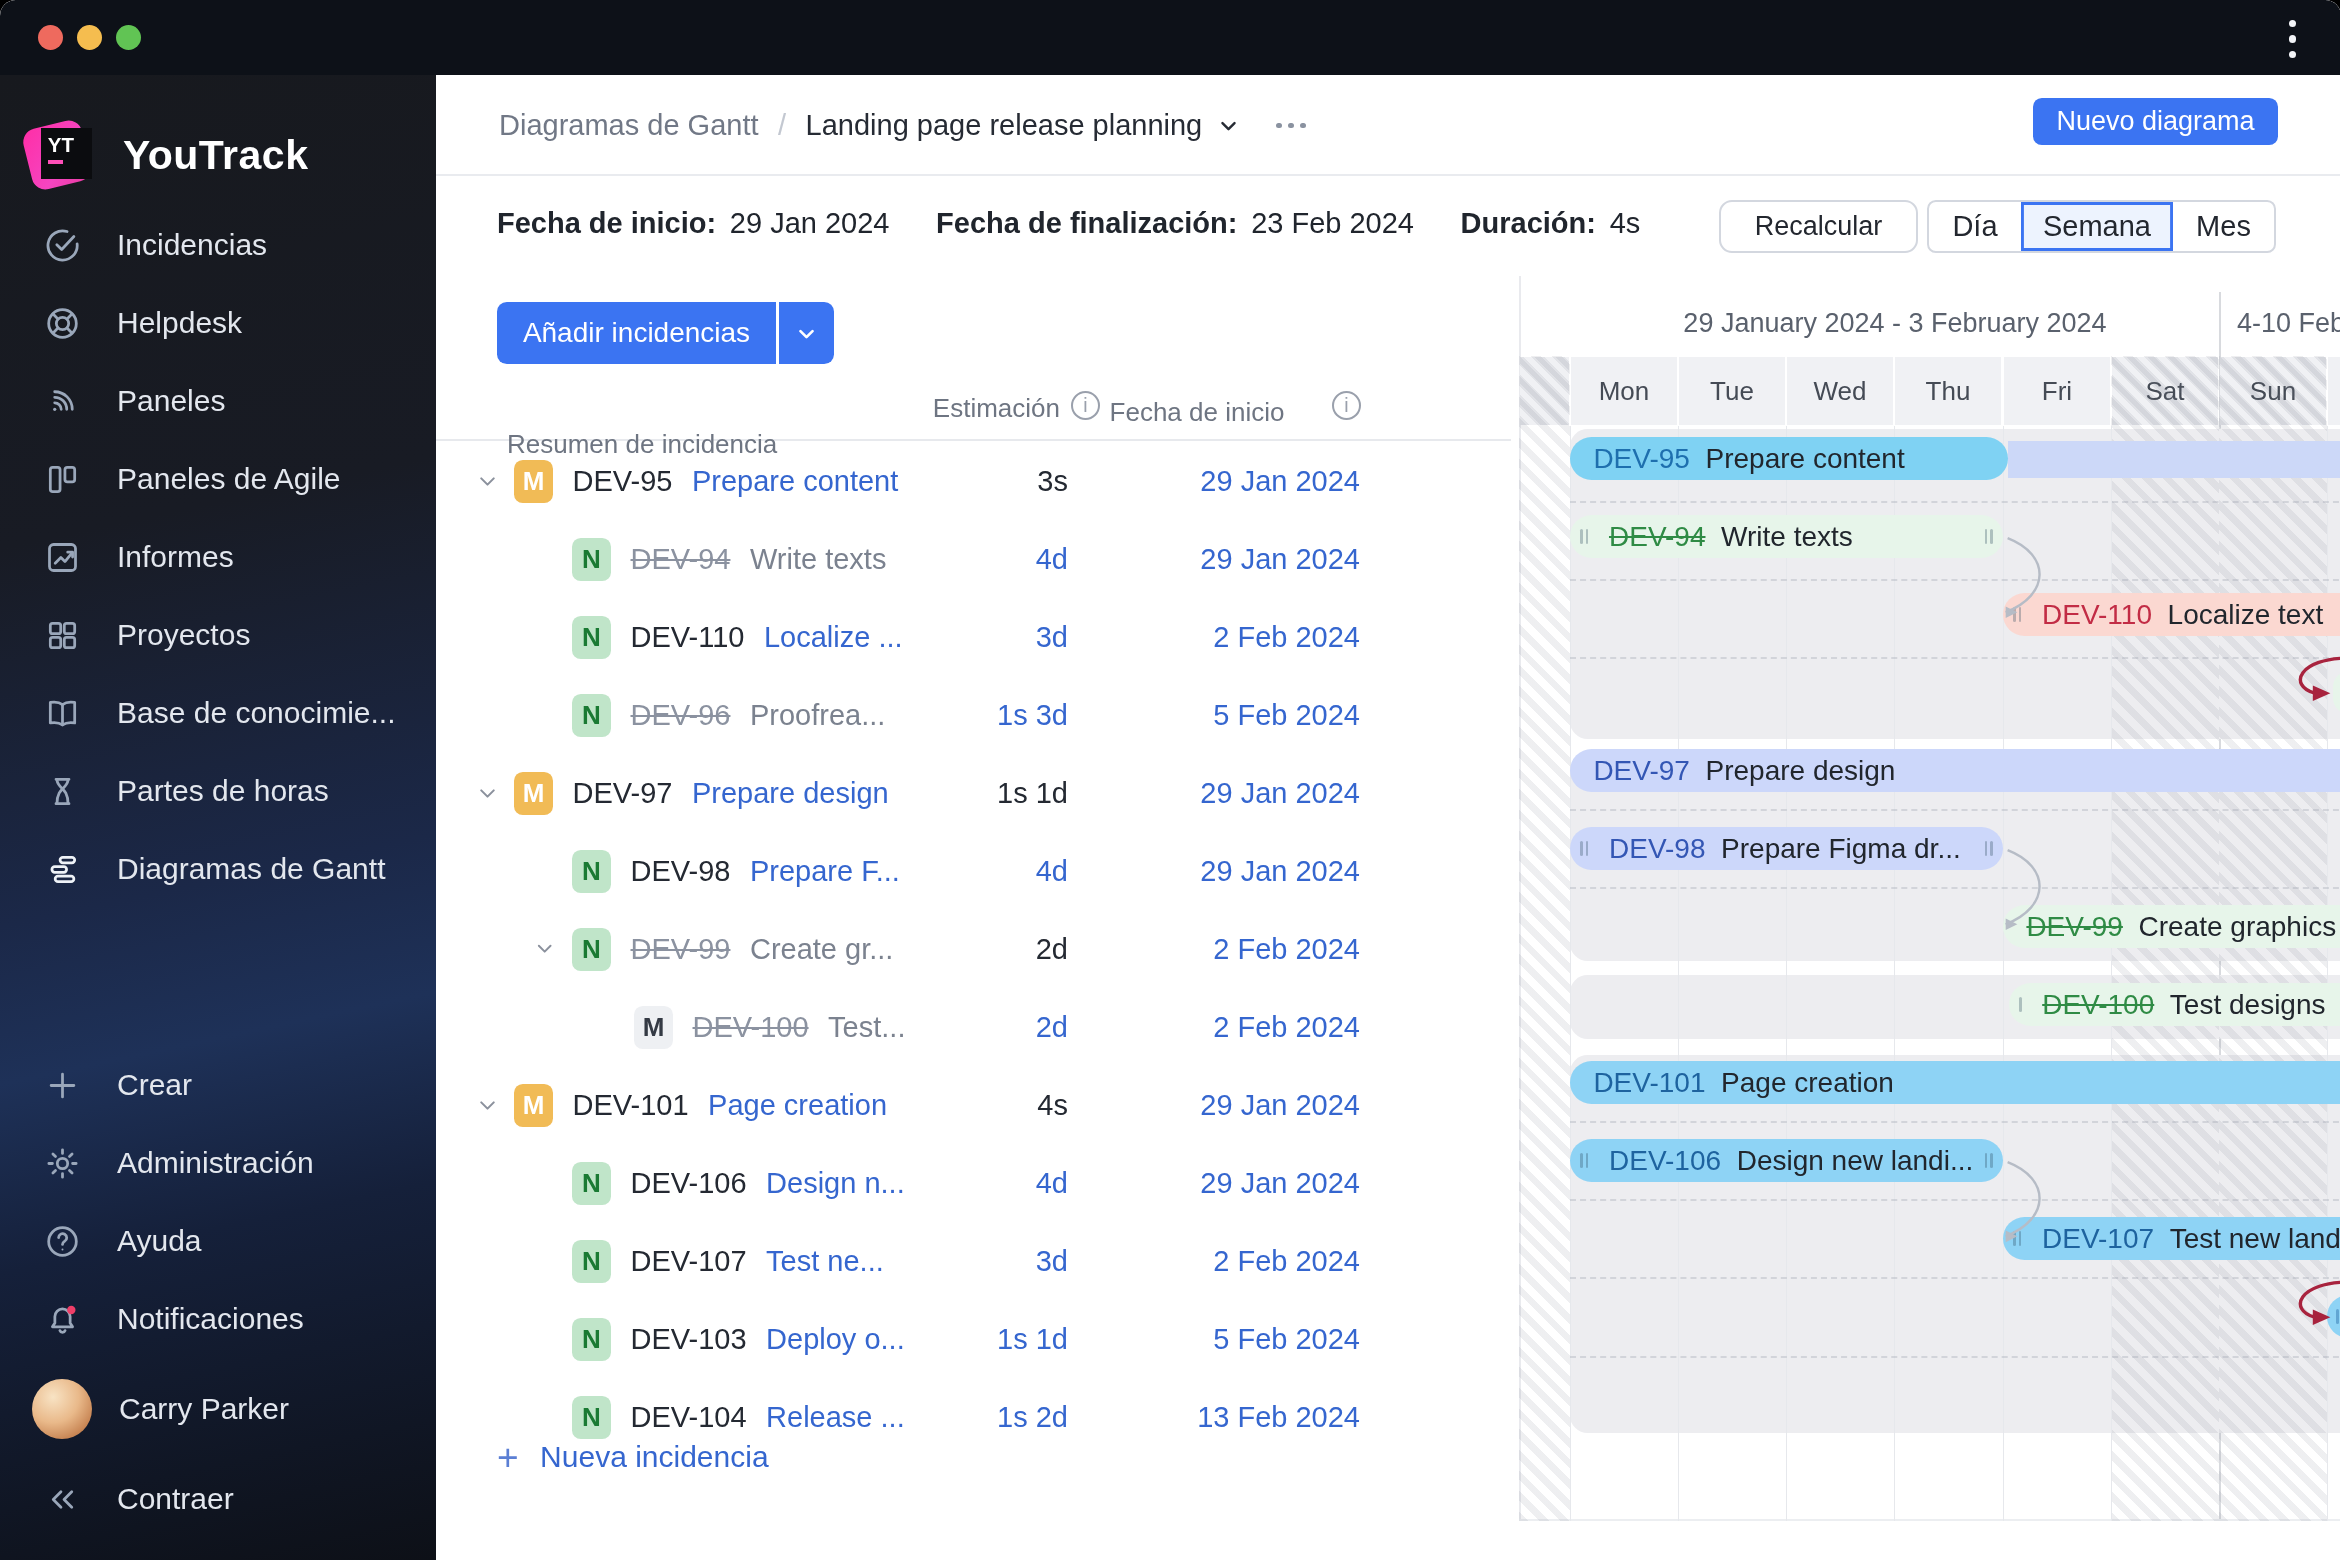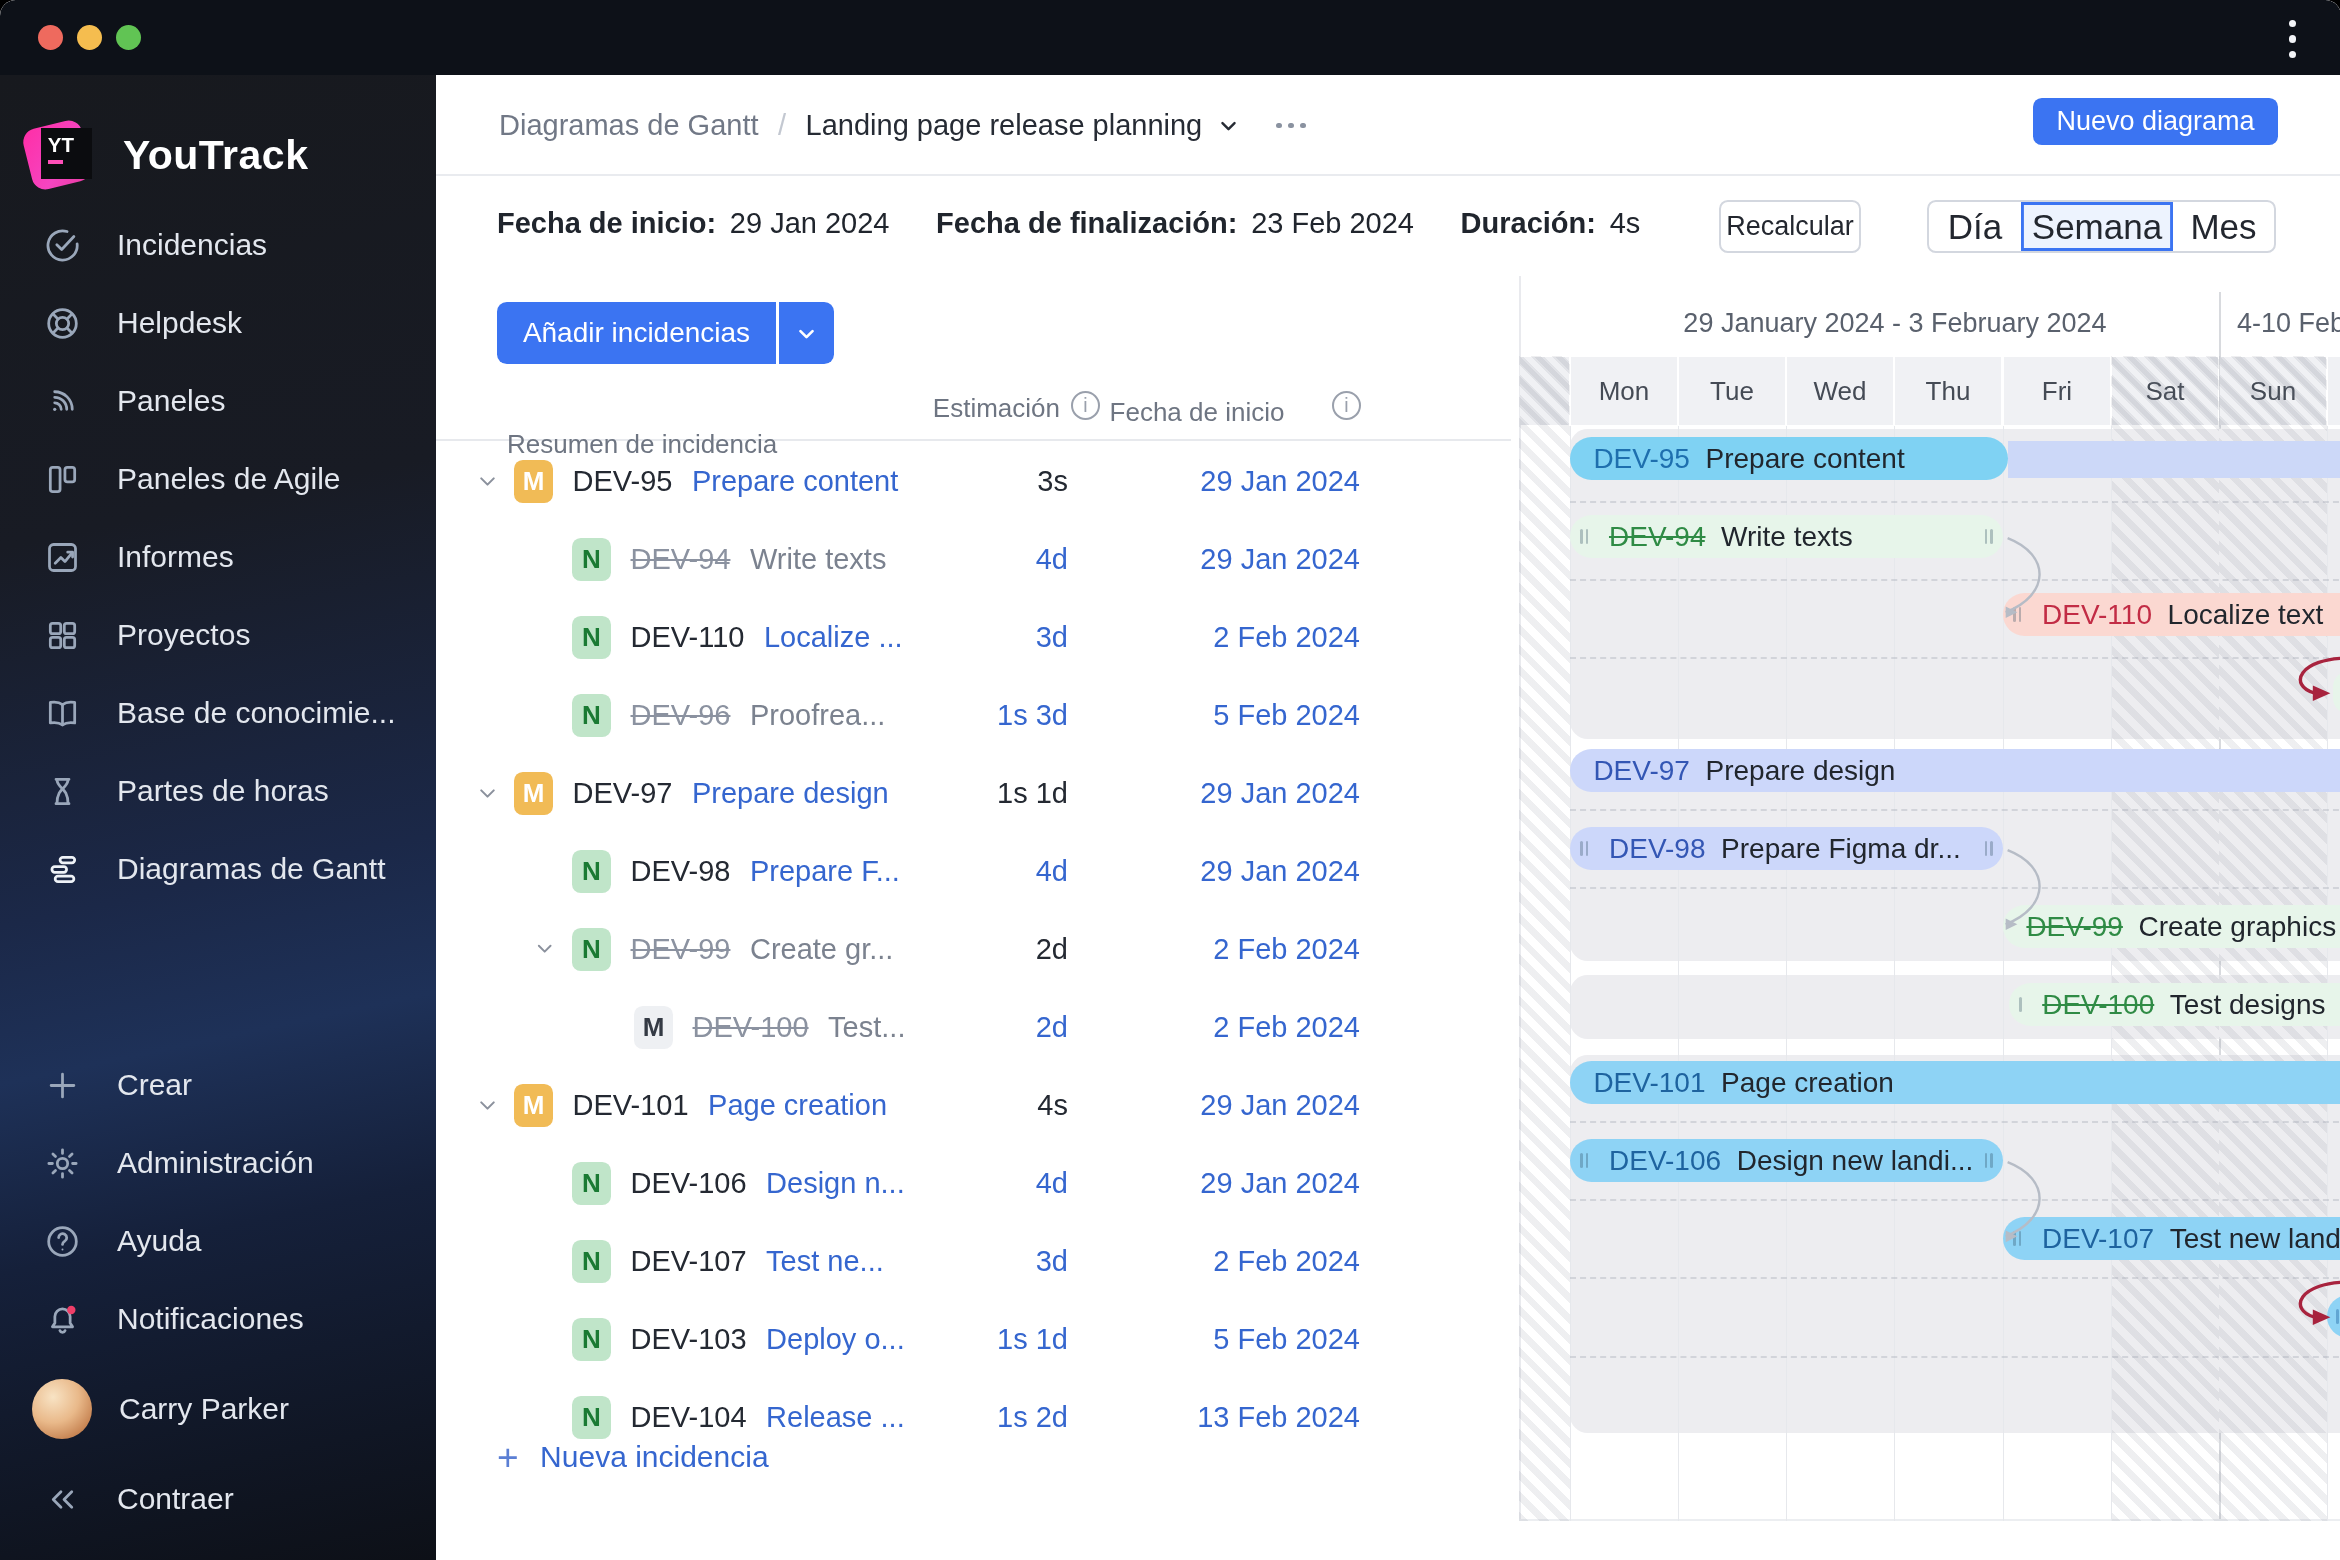--- a/index.html
+++ b/index.html
@@ -43,21 +43,21 @@
   .btn-primary{position:absolute;background:#3b74f2;color:#fff;border-radius:8.8px;font-size:27px;
                display:flex;align-items:center;justify-content:center;cursor:pointer;}
   
   .summary{position:absolute;left:61px;top:101px;height:94px;display:flex;align-items:center;gap:17.6px;font-size:29px;color:#20252d;white-space:nowrap;}
   .summary b{font-weight:bold;}
   .summary .grp{display:flex;gap:13.7px;margin-right:29px;}
   .btn-outline{position:absolute;border:2px solid #d3d7df;border-radius:8.8px;background:#fff;color:#23272f;
                font-size:27px;display:flex;align-items:center;justify-content:center;cursor:pointer;}
   .seg{position:absolute;left:1491px;top:125px;width:349px;height:53px;border:2px solid #d3d7df;border-radius:8.8px;
        display:flex;background:#fff;overflow:hidden;}
-  .seg span{display:flex;align-items:center;justify-content:center;font-size:35px;color:#23272f;cursor:pointer;}
+  .seg span{display:flex;align-items:center;justify-content:center;font-size:29px;color:#23272f;cursor:pointer;}
   .seg .sel{background:#edf3fe;box-shadow:inset 0 0 0 2.9px #3b74f2;}
   
   .tablepane{position:absolute;left:0;top:195px;width:1075px;height:1290px;background:#fff;}
   .btn-add{position:absolute;left:61px;top:32px;width:279px;height:62px;background:#3b74f2;color:#fff;
            border-radius:9.8px 0 0 9.8px;font-size:28px;display:flex;align-items:center;justify-content:center;cursor:pointer;}
   .btn-add-chev{position:absolute;left:343px;top:32px;width:55px;height:62px;background:#3b74f2;
            border-radius:0 9.8px 9.8px 0;display:flex;align-items:center;justify-content:center;cursor:pointer;}
   .thead{position:absolute;left:0;top:105px;width:1075px;height:66px;border-bottom:2px solid #e7e9ed;color:#6e7582;font-size:26px;}
   .th-sum{position:absolute;left:71px;top:17.6px;margin-top:36px;}
   .th-est{position:absolute;left:402px;top:17.6px;width:222px;text-align:right;}
@@ -319,21 +319,21 @@
           </span>
         <span class="grp">
             <b>Fecha de finalización:</b>
             <span>23 Feb 2024</span>
           </span>
         <span class="grp">
             <b>Duración:</b>
             <span>4s</span>
           </span>
       </div>
-      <div class="btn-outline" style="left:1283px;top:125px;width:142px;height:53px;">Recalcular</div>
+      <div class="btn-outline" style="left:1283px;top:125px;width:199px;height:53px;border-radius:13px;">Recalcular</div>
       <div class="seg">
         <span style="width:92px">Día</span>
         <span class="sel" style="width:152px">Semana</span>
         <span style="width:101px">Mes</span>
       </div>
 
       <section class="tablepane">
         <div class="btn-add">Añadir incidencias</div>
         <div class="btn-add-chev">
           <svg viewBox="0 0 24 24" width="29" height="29" fill="none" stroke="#fff" stroke-width="2.2" stroke-linecap="round" stroke-linejoin="round">

